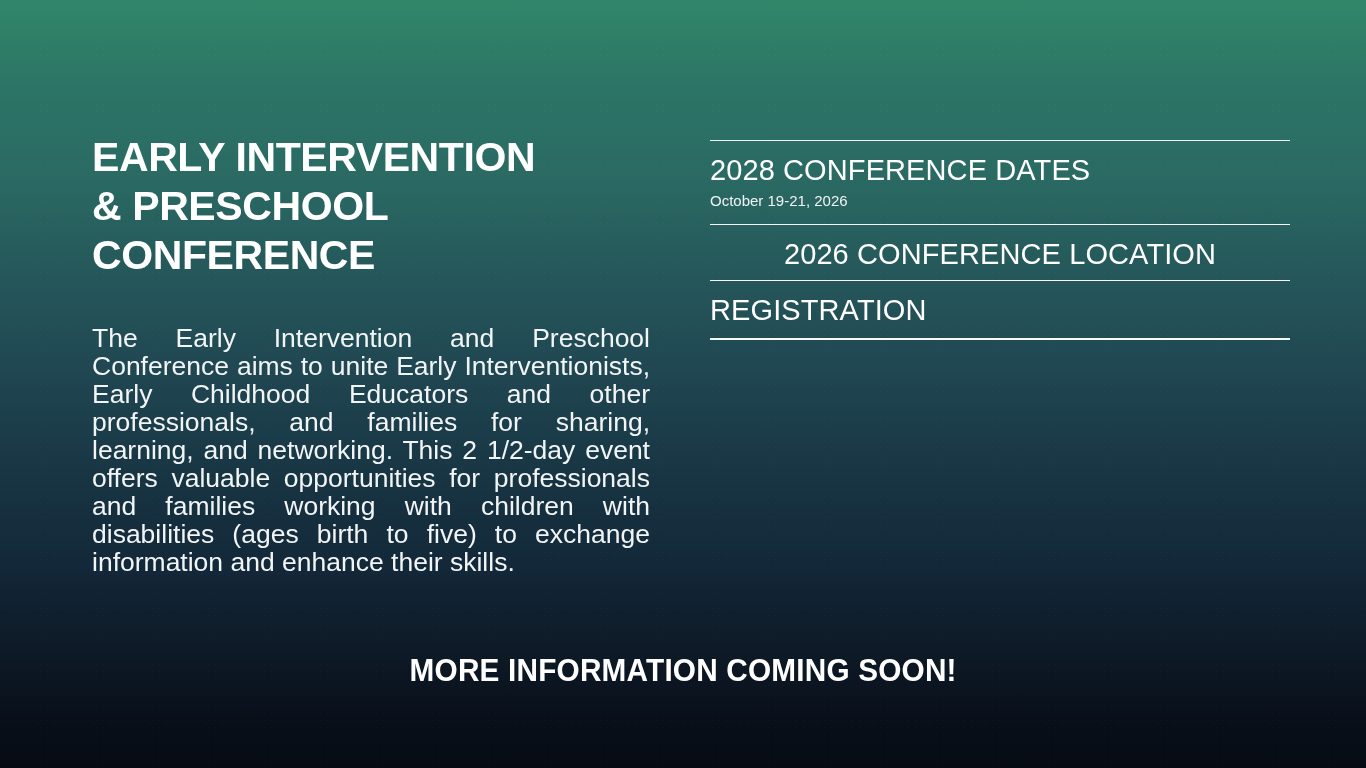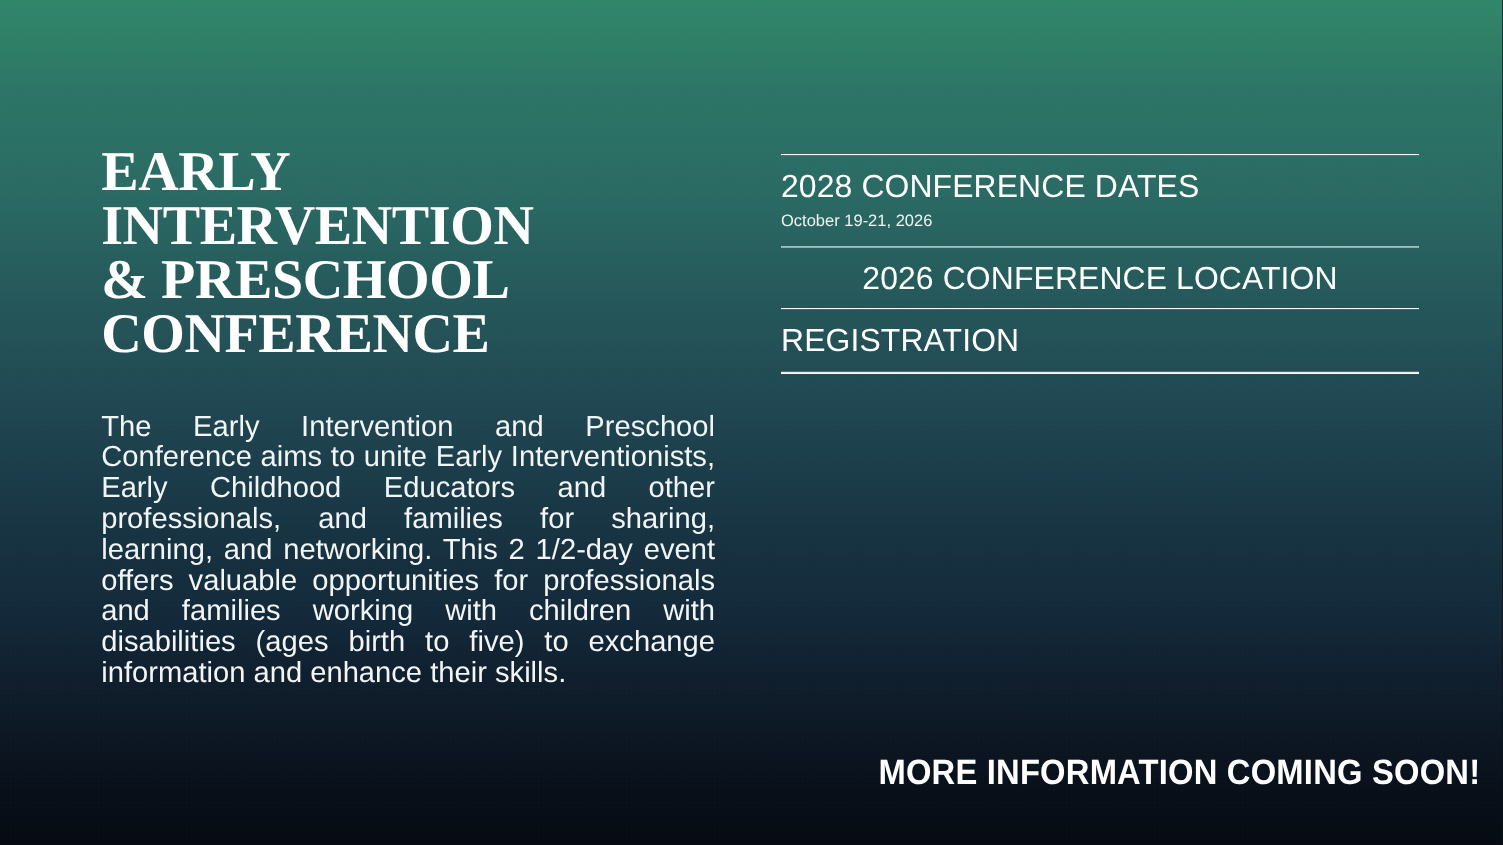--- a/index.html
+++ b/index.html
@@ -41,27 +41,26 @@
     pointer-events:none;
   }
 
   
   #left-col {
     position:absolute;
     left:92px; top:133px;
     width:560px;
   }
   #deck-title {
-    font-size:51px;
+    font-size:41px;
     font-weight:bold;
     line-height:49px;
     letter-spacing:-0.4px;
     color:#ffffff;
     white-space:pre-line;
-    font-family:Liberation Serif, serif;
   }
   #deck-description {
     margin-top:44px;
     font-size:26.5px;
     line-height:28px;
     font-weight:400;
     text-align:justify;
     text-justify:inter-word;
     color:#f2f5f6;
     width:558px;
@@ -101,22 +100,22 @@
   .b-location .info-value { margin-top:2px; }
   .b-registration { padding-bottom:11px; }
   .b-registration .info-value { margin-top:3px; }
   .b-contact { padding-bottom:11px; }
   .b-contact .info-value { margin-top:3px; }
 
   
   #footer-banner {
     position:absolute;
     left:0; right:0;
-    top:684px;
-    text-align:right;
+    top:652px;
+    text-align:center;
   }
   #footer-text {
     display:inline-block;
     font-size:32px;
     font-weight:bold;
     letter-spacing:0.2px;
     transform:scaleX(0.93);
     transform-origin:center;
     color:#ffffff;
   }

